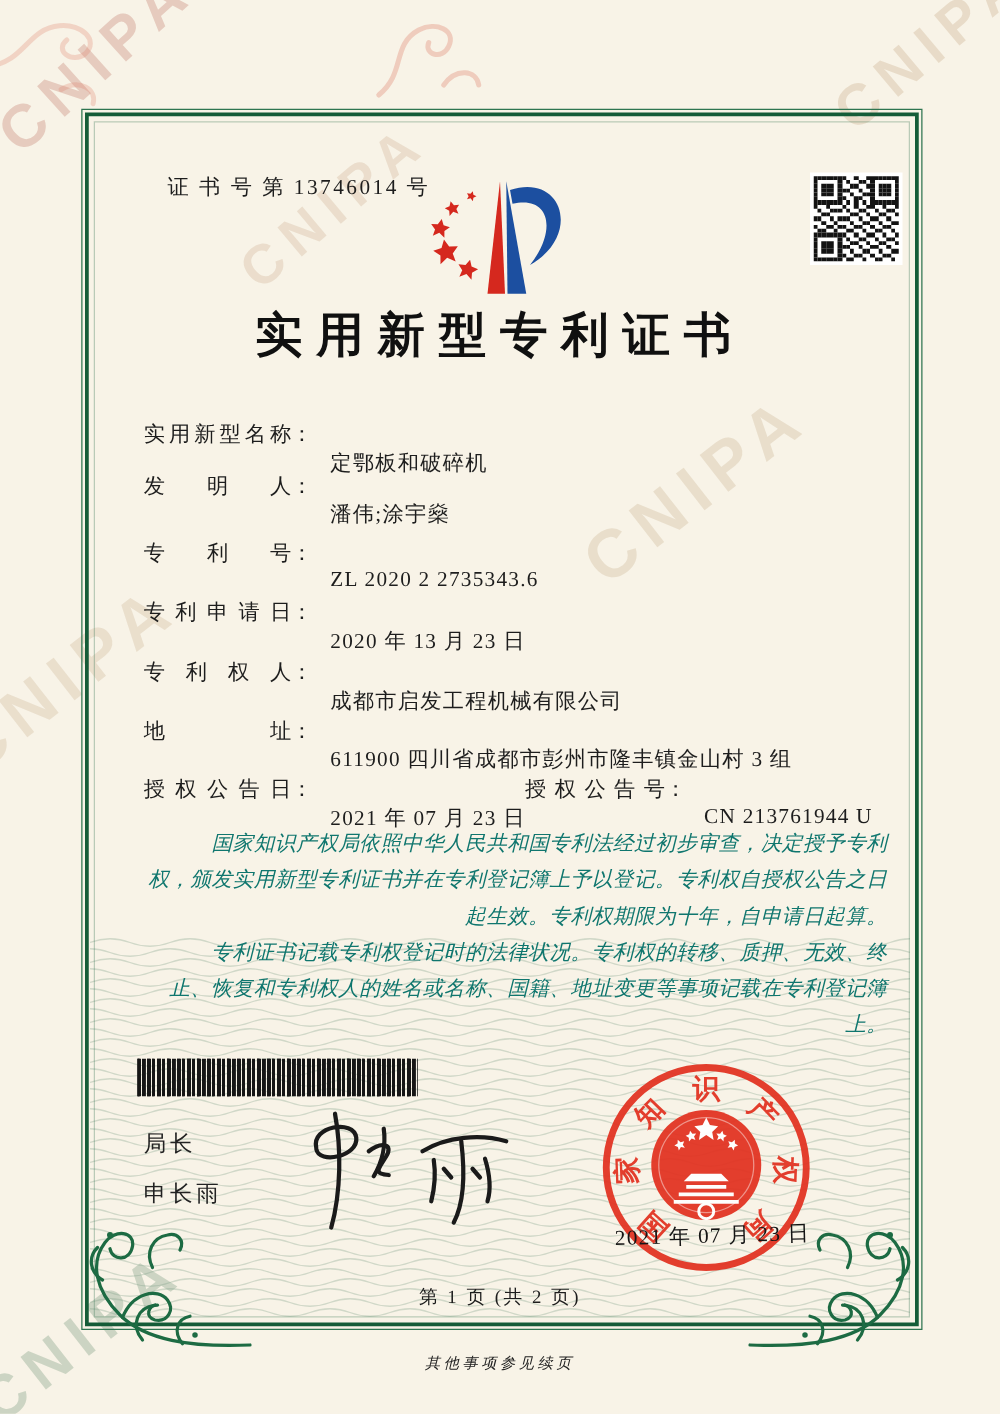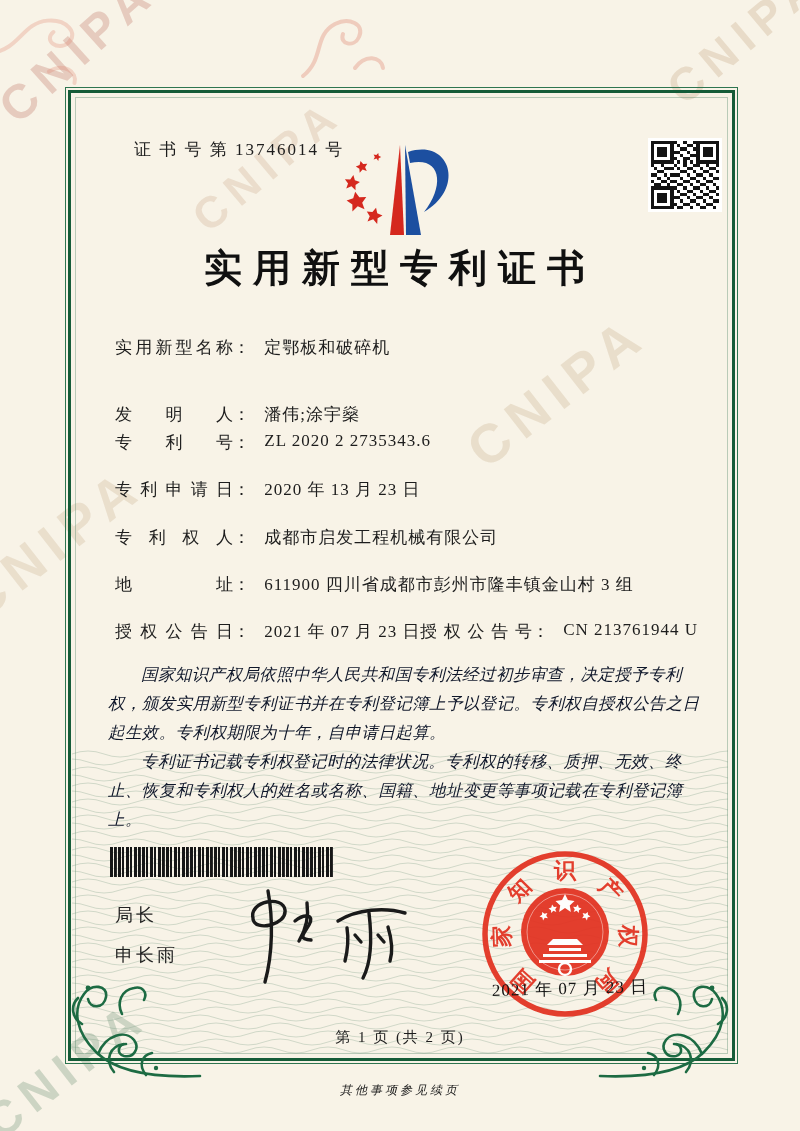--- a/index.html
+++ b/index.html
@@ -31,26 +31,26 @@
   .logo{position:absolute;left:338px;top:136px;width:134px;height:102px;z-index:3;}
   .qr{position:absolute;left:648px;top:138px;width:74px;height:74px;z-index:3;background:#fff;
       display:grid;grid-template-columns:repeat(21,1fr);grid-template-rows:repeat(21,1fr);padding:3px;box-sizing:border-box;}
   .qr div.on{background:#131313;}
   .title{position:absolute;left:0;top:243px;width:800px;text-align:center;font-size:38px;font-weight:bold;
          letter-spacing:11px;z-index:3;color:#101010;}
   
   .frow{position:absolute;left:115px;width:600px;height:26px;font-size:17px;z-index:3;white-space:nowrap;}
   .flabel{display:inline-block;width:118px;text-align:justify;text-align-last:justify;vertical-align:top;}
   .fsep{display:inline-block;vertical-align:top;}
-  .fvalue{display:inline-block;margin-left:10px;letter-spacing:1px;vertical-align:top;}
+  .fvalue{display:inline-block;margin-left:10px;letter-spacing:1px;vertical-align:top;margin-top:23px;}
   .fpair2{position:absolute;left:305px;top:0;}
   .fpair2 .flabel{width:112px;font-family:Liberation Mono, monospace;}
   
   .paras{position:absolute;left:108px;top:660px;width:602px;z-index:3;
-         font-size:16.5px;line-height:29px;font-style:italic;letter-spacing:.4px;color:#0f172a;}
+         font-size:16.5px;line-height:29px;font-style:italic;letter-spacing:.4px;color:#0f766e;text-align:right;}
   .paras p{margin:0;text-indent:2em;}
   
   .barcode{position:absolute;left:110px;top:847px;width:224px;height:30px;z-index:3;
     background:
       repeating-linear-gradient(90deg,#161616 0 2px,transparent 2px 4px),
       repeating-linear-gradient(90deg,#161616 0 3px,transparent 3px 8px),
       repeating-linear-gradient(90deg,#2c2c2c 0 1px,transparent 1px 6px);
   }
   
   .sig-title{position:absolute;left:115px;top:903px;font-family:"Liberation Sans",sans-serif;
@@ -592,21 +592,21 @@
     <div class="on"></div>
     <div></div>
   </div>
 
 <div class="title">实用新型专利证书</div>
 
 <div class="frow" style="top:336px">
   <span class="flabel">实用新型名称</span><span class="fsep">：</span>
   <span class="fvalue">定鄂板和破碎机</span>
 </div>
-<div class="frow" style="top:403px">
+<div class="frow" style="top:377px">
   <span class="flabel">发明人</span><span class="fsep">：</span>
   <span class="fvalue">潘伟;涂宇燊</span>
 </div>
 <div class="frow" style="top:431px">
   <span class="flabel">专利号</span><span class="fsep">：</span>
   <span class="fvalue">ZL 2020 2 2735343.6</span>
 </div>
 <div class="frow" style="top:478px">
   <span class="flabel">专利申请日</span><span class="fsep">：</span>
   <span class="fvalue">2020 年 13 月 23 日</span>

